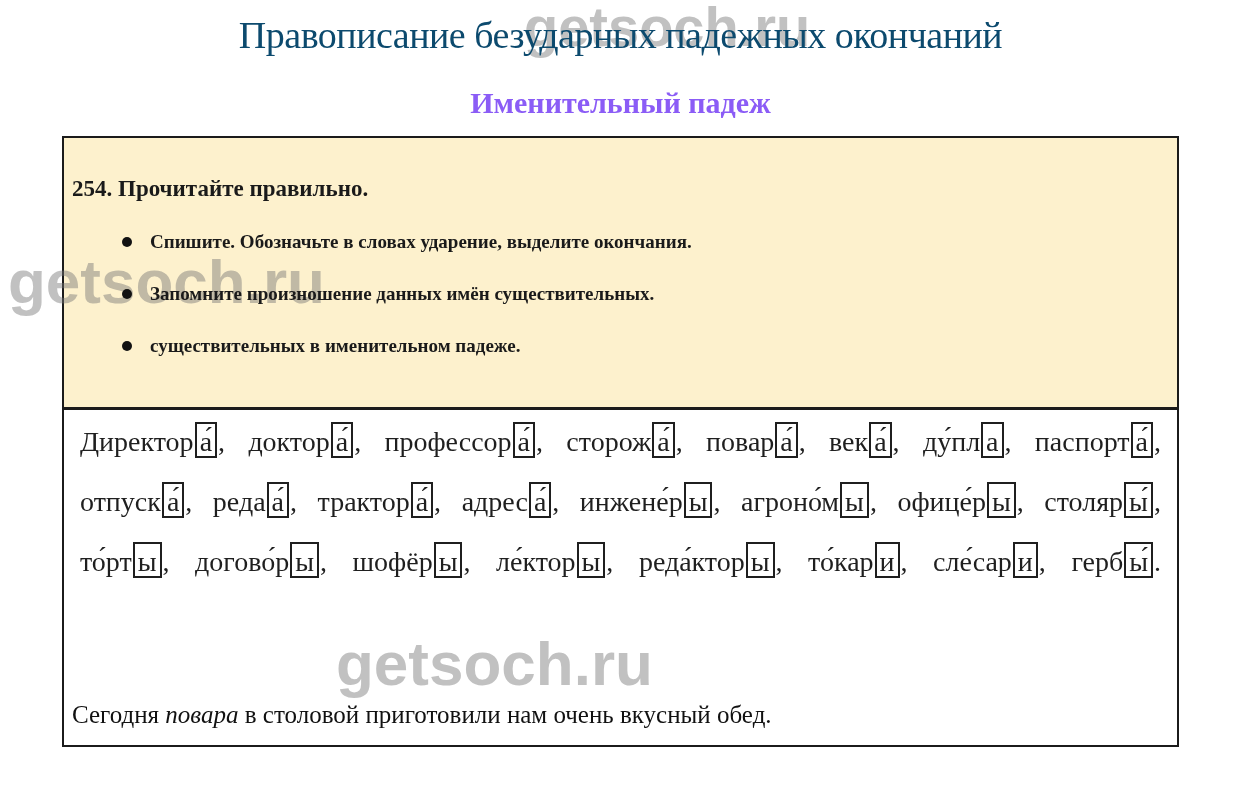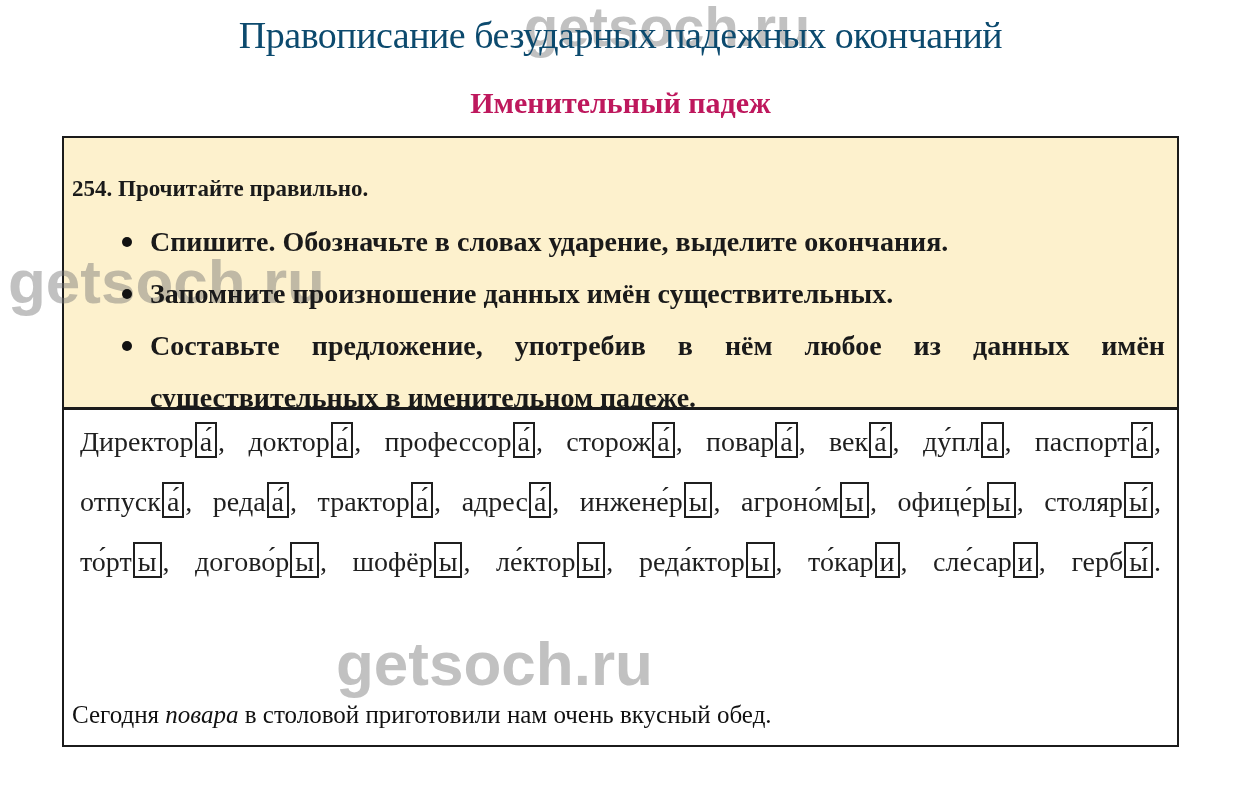--- a/index.html
+++ b/index.html
@@ -29,21 +29,21 @@
     color: #0c4a6e;
     z-index: 5;
   }
   .page-subtitle {
     position: absolute;
     top: 86px; left: 0;
     width: 100%;
     text-align: center;
     font-size: 30px;
     font-weight: bold;
-    color: #be185d;
+    color: #8b5cf6;
     z-index: 5;
   }
 
   
   .task-box {
     position: absolute;
     left: 62px; top: 136px;
     width: 1113px;
     height: 607px;
     border: 2px solid #1b1b1b;
@@ -63,21 +63,21 @@
     margin-top: 24px;
   }
   .bullet-list {
     list-style: none;
     margin: 10px 0 0 0;
     padding: 0 12px 0 0;
   }
   .bullet-item {
     position: relative;
     padding-left: 86px;
-    font-size: 28px;
+    font-size: 19px;
     font-weight: bold;
     line-height: 52px;
   }
   .bullet-dot {
     position: absolute;
     left: 58px; top: 21px;
     width: 10px; height: 10px;
     border-radius: 50%;
     background: #121212;
   }
@@ -151,21 +151,20 @@
       <li class="bullet-item content-z">
         <span class="bullet-dot"></span>
         <div>Спишите. Обозначьте в словах ударение, выделите окончания.</div>
       </li>
       <li class="bullet-item content-z">
         <span class="bullet-dot"></span>
         <div>Запомните произношение данных имён существительных.</div>
       </li>
       <li class="bullet-item content-z">
         <span class="bullet-dot"></span>
-        <div class="justify-last">Составьте предложение, употребив в нём любое из данных имён</div>
         <div>существительных в именительном падеже.</div>
       </li>
     </ul>
   </div>
 
   <div class="words-area">
       <div class="word-line content-z">
         <span class="word"><span>Директор</span><span class="ending-box">а́</span><span>,</span></span>
         <span class="word"><span>доктор</span><span class="ending-box">а́</span><span>,</span></span>
         <span class="word"><span>профессор</span><span class="ending-box">а́</span><span>,</span></span>

